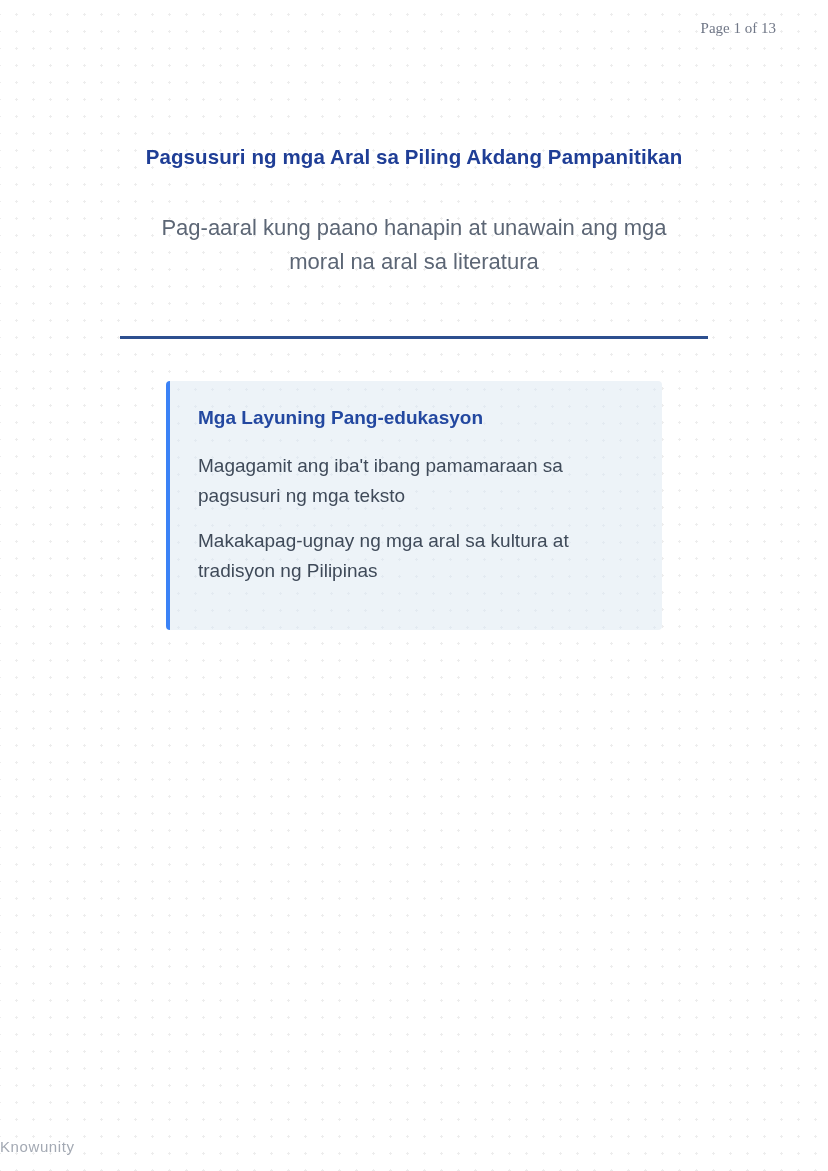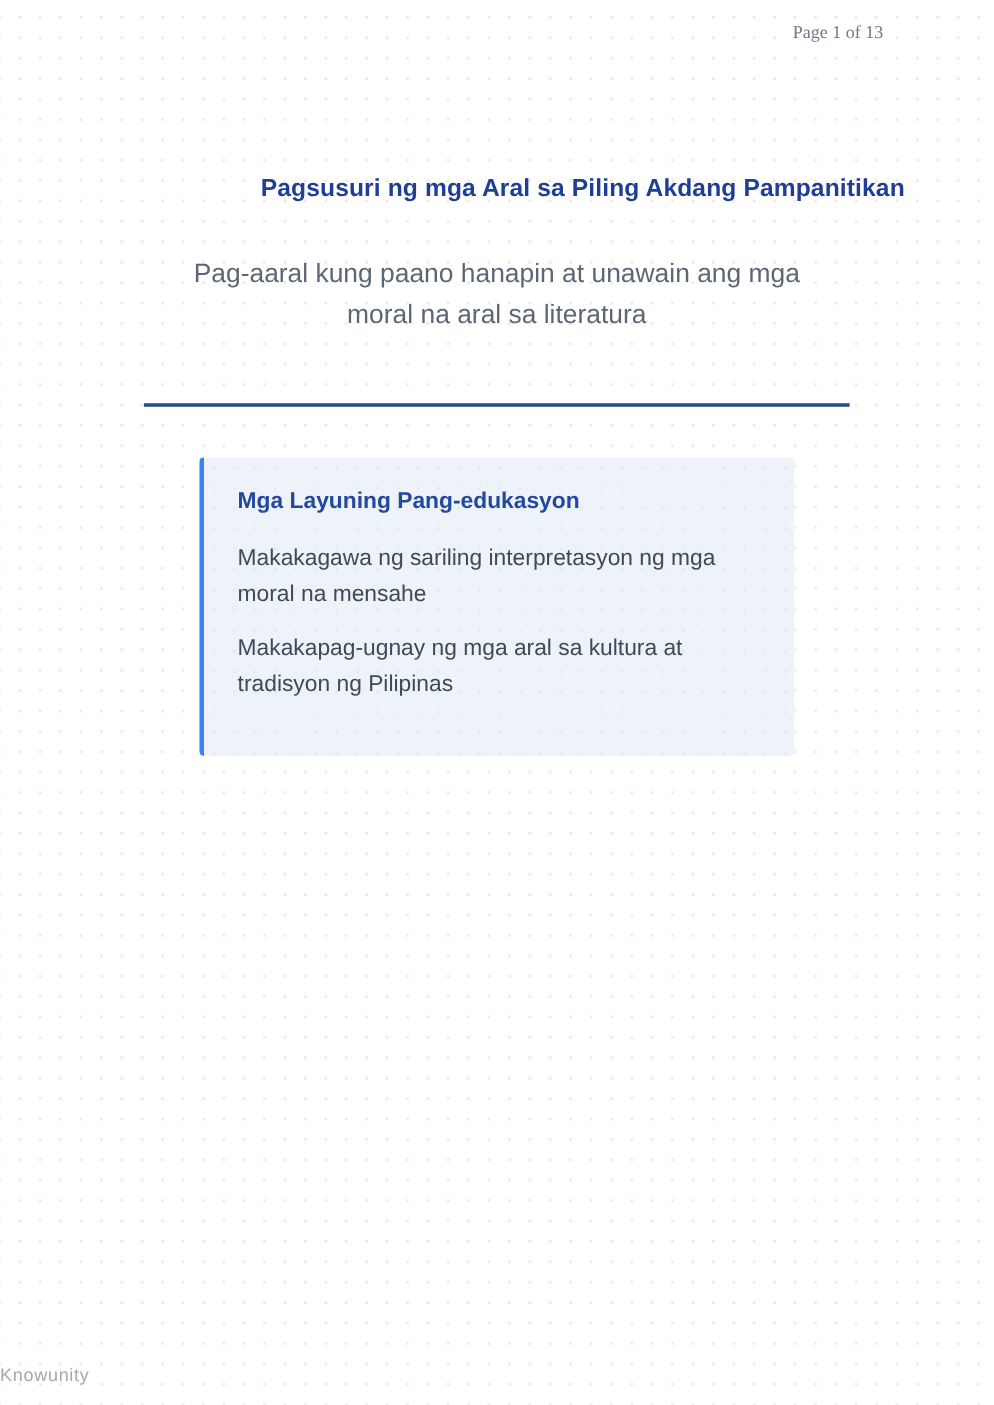--- a/index.html
+++ b/index.html
@@ -12,29 +12,29 @@
     background-color: #ffffff;
     background-image: radial-gradient(circle, #ededed 1.2px, transparent 1.4px);
     background-size: 17px 17px;
     background-position: 8px 6px;
     font-family: "Liberation Sans", sans-serif;
     position: relative;
     overflow: hidden;
   }
   .page-meta {
     text-align: right;
-    padding: 20px 92px 0 0;
+    padding: 20px 52px 0 0;
     font-family: "Liberation Serif", "DejaVu Serif", serif;
     font-size: 15px;
     color: #707787;
   }
   .doc-title {
     margin: 108px auto 0 auto;
     width: 680px;
-    text-align: right;
+    text-align: center;
     font-size: 20.5px;
     font-weight: bold;
     color: #1f3e96;
     letter-spacing: 0.1px;
   }
   .doc-subtitle {
     margin: 42px auto 16px auto;
     width: 540px;
     text-align: center;
     font-size: 22px;
@@ -91,17 +91,17 @@
 <div class="page-meta">Page 1 of 13</div>
 
 <h1 class="doc-title">Pagsusuri ng mga Aral sa Piling Akdang Pampanitikan</h1>
 
 <div class="doc-subtitle">Pag-aaral kung paano hanapin at unawain ang mga moral na aral sa literatura</div>
 
 <div class="divider"></div>
 
 <div class="objectives-box">
   <div class="objectives-heading">Mga Layuning Pang-edukasyon</div>
-  <p class="objective-item">Makakagawa ng sariling interpretasyon ng mga moral na mensahe</p>
+  <p class="objective-item">Magagamit ang iba't ibang pamamaraan sa pagsusuri ng mga teksto</p>
   <p class="objective-item">Makakapag-ugnay ng mga aral sa kultura at tradisyon ng Pilipinas</p>
 </div>
 
 <div class="doc-footer">Knowunity</div>
 
 </body></html>

